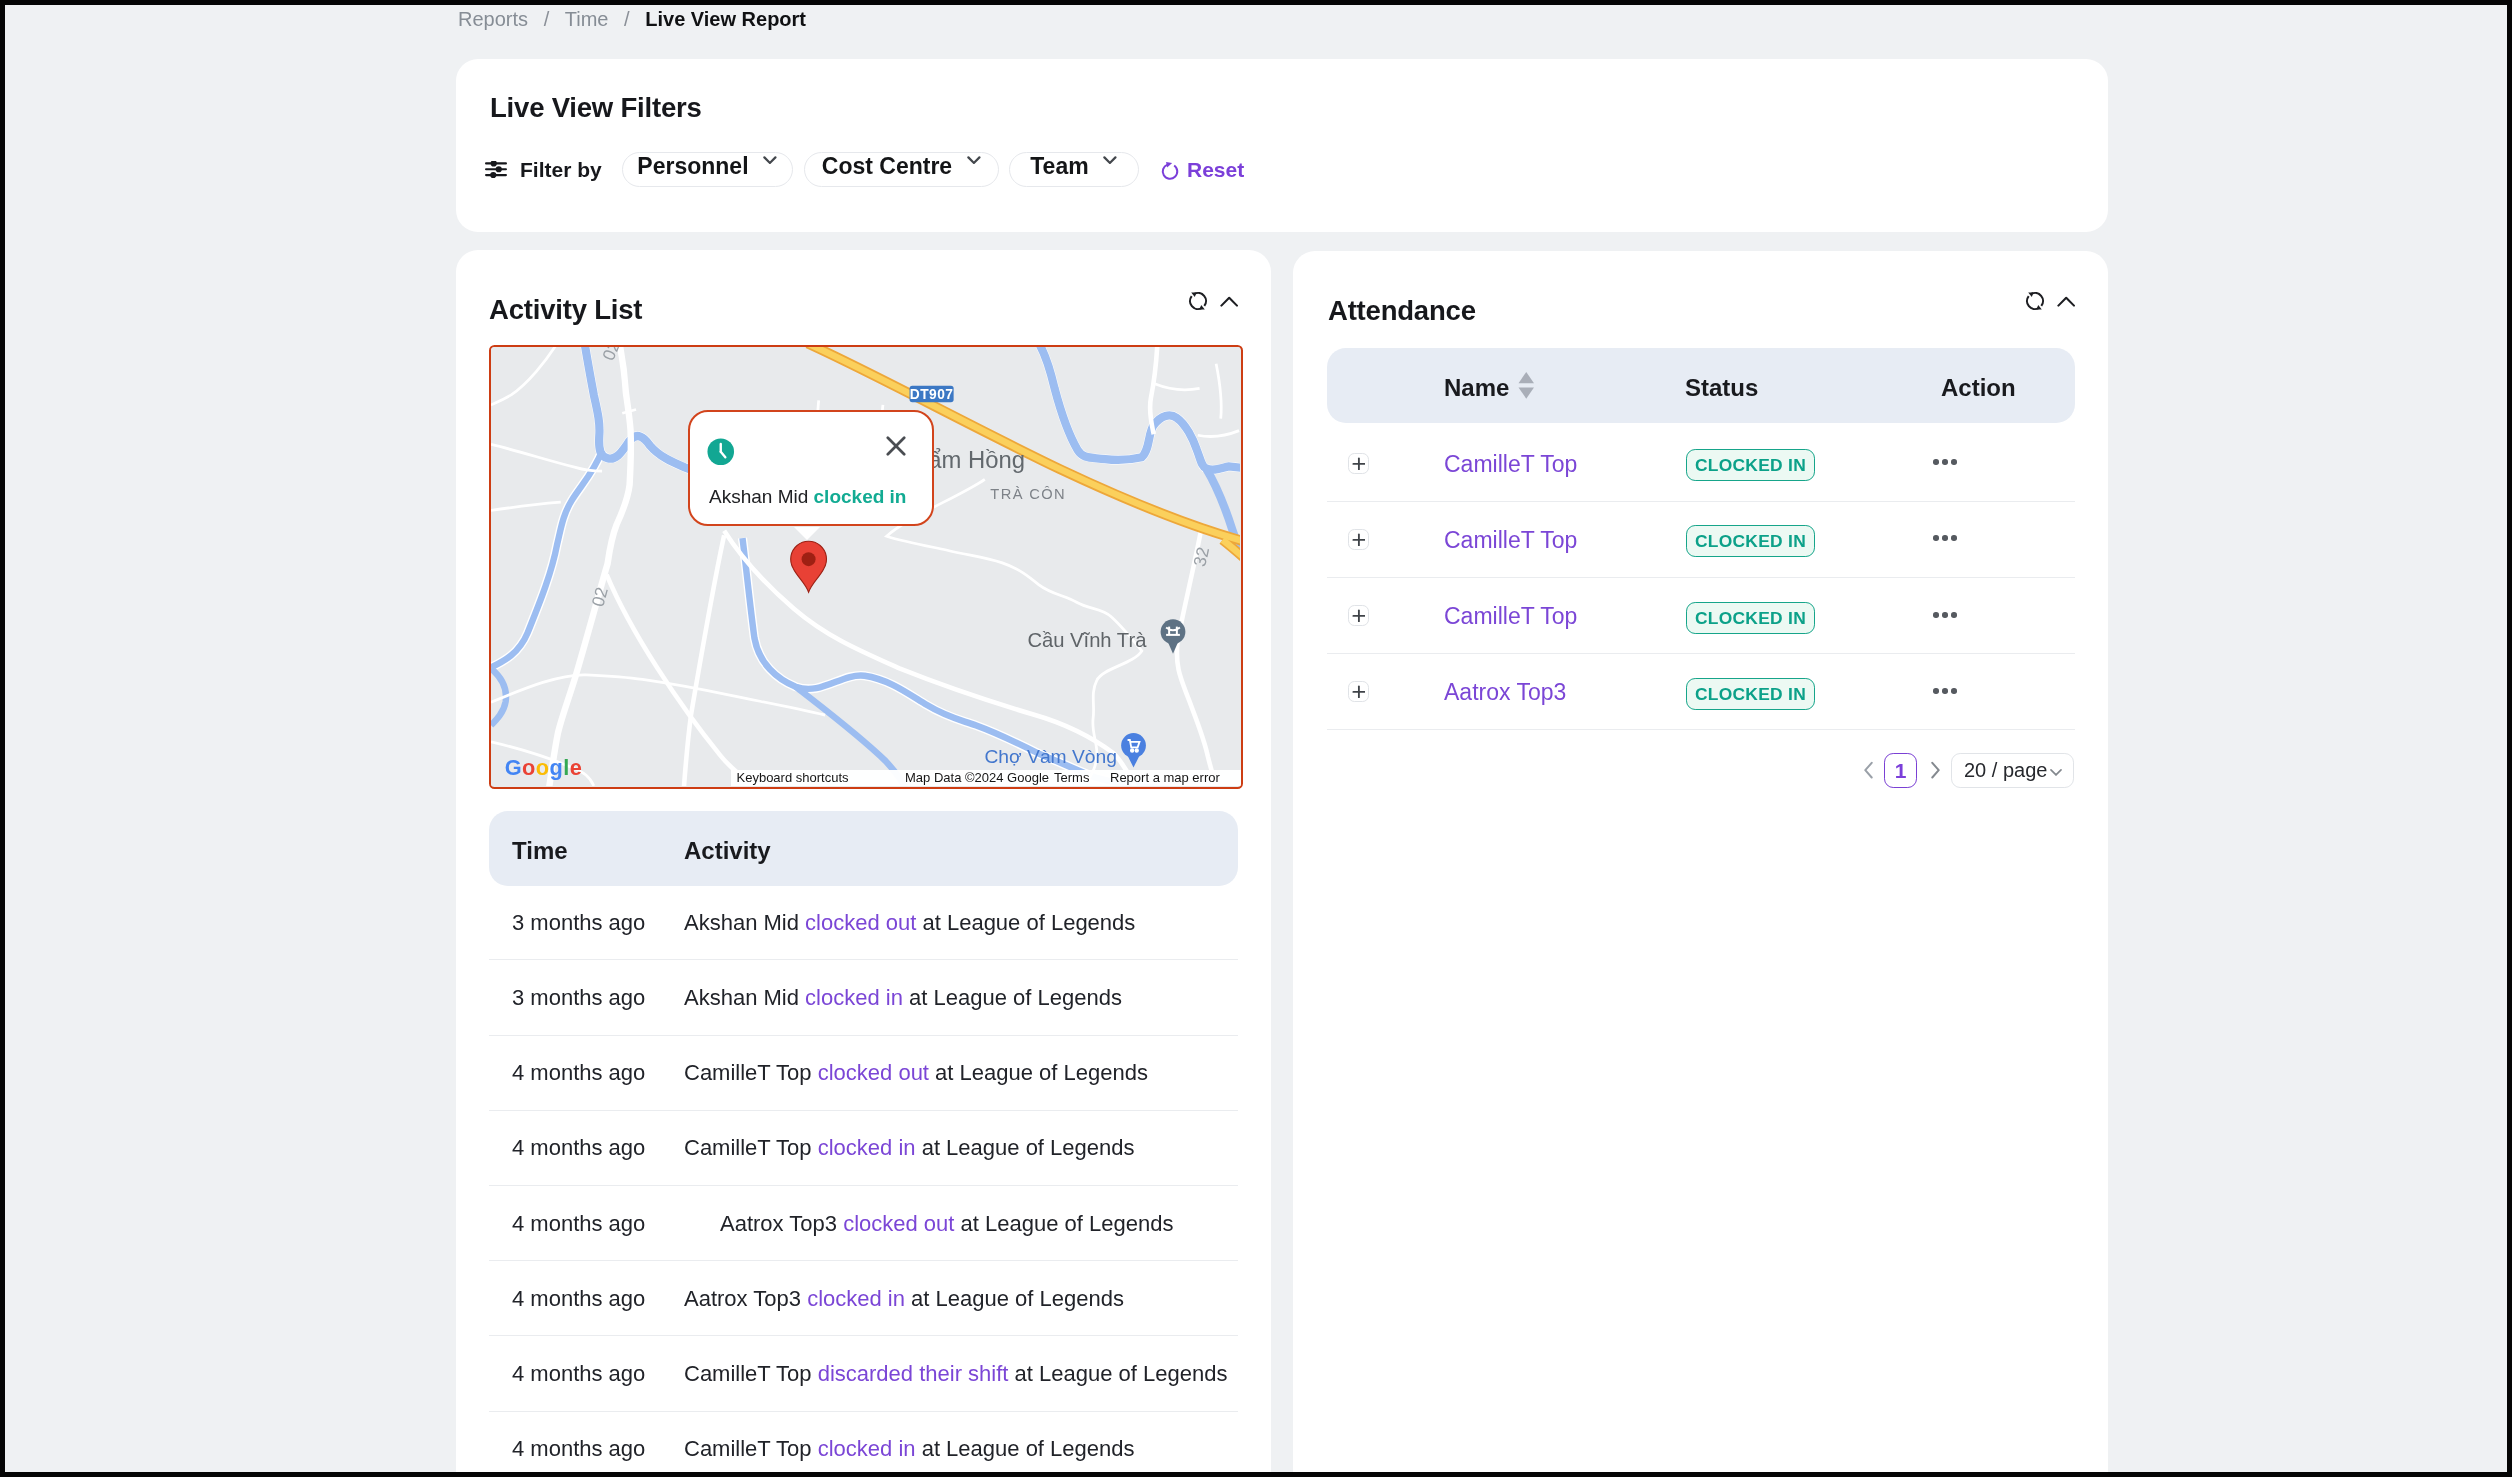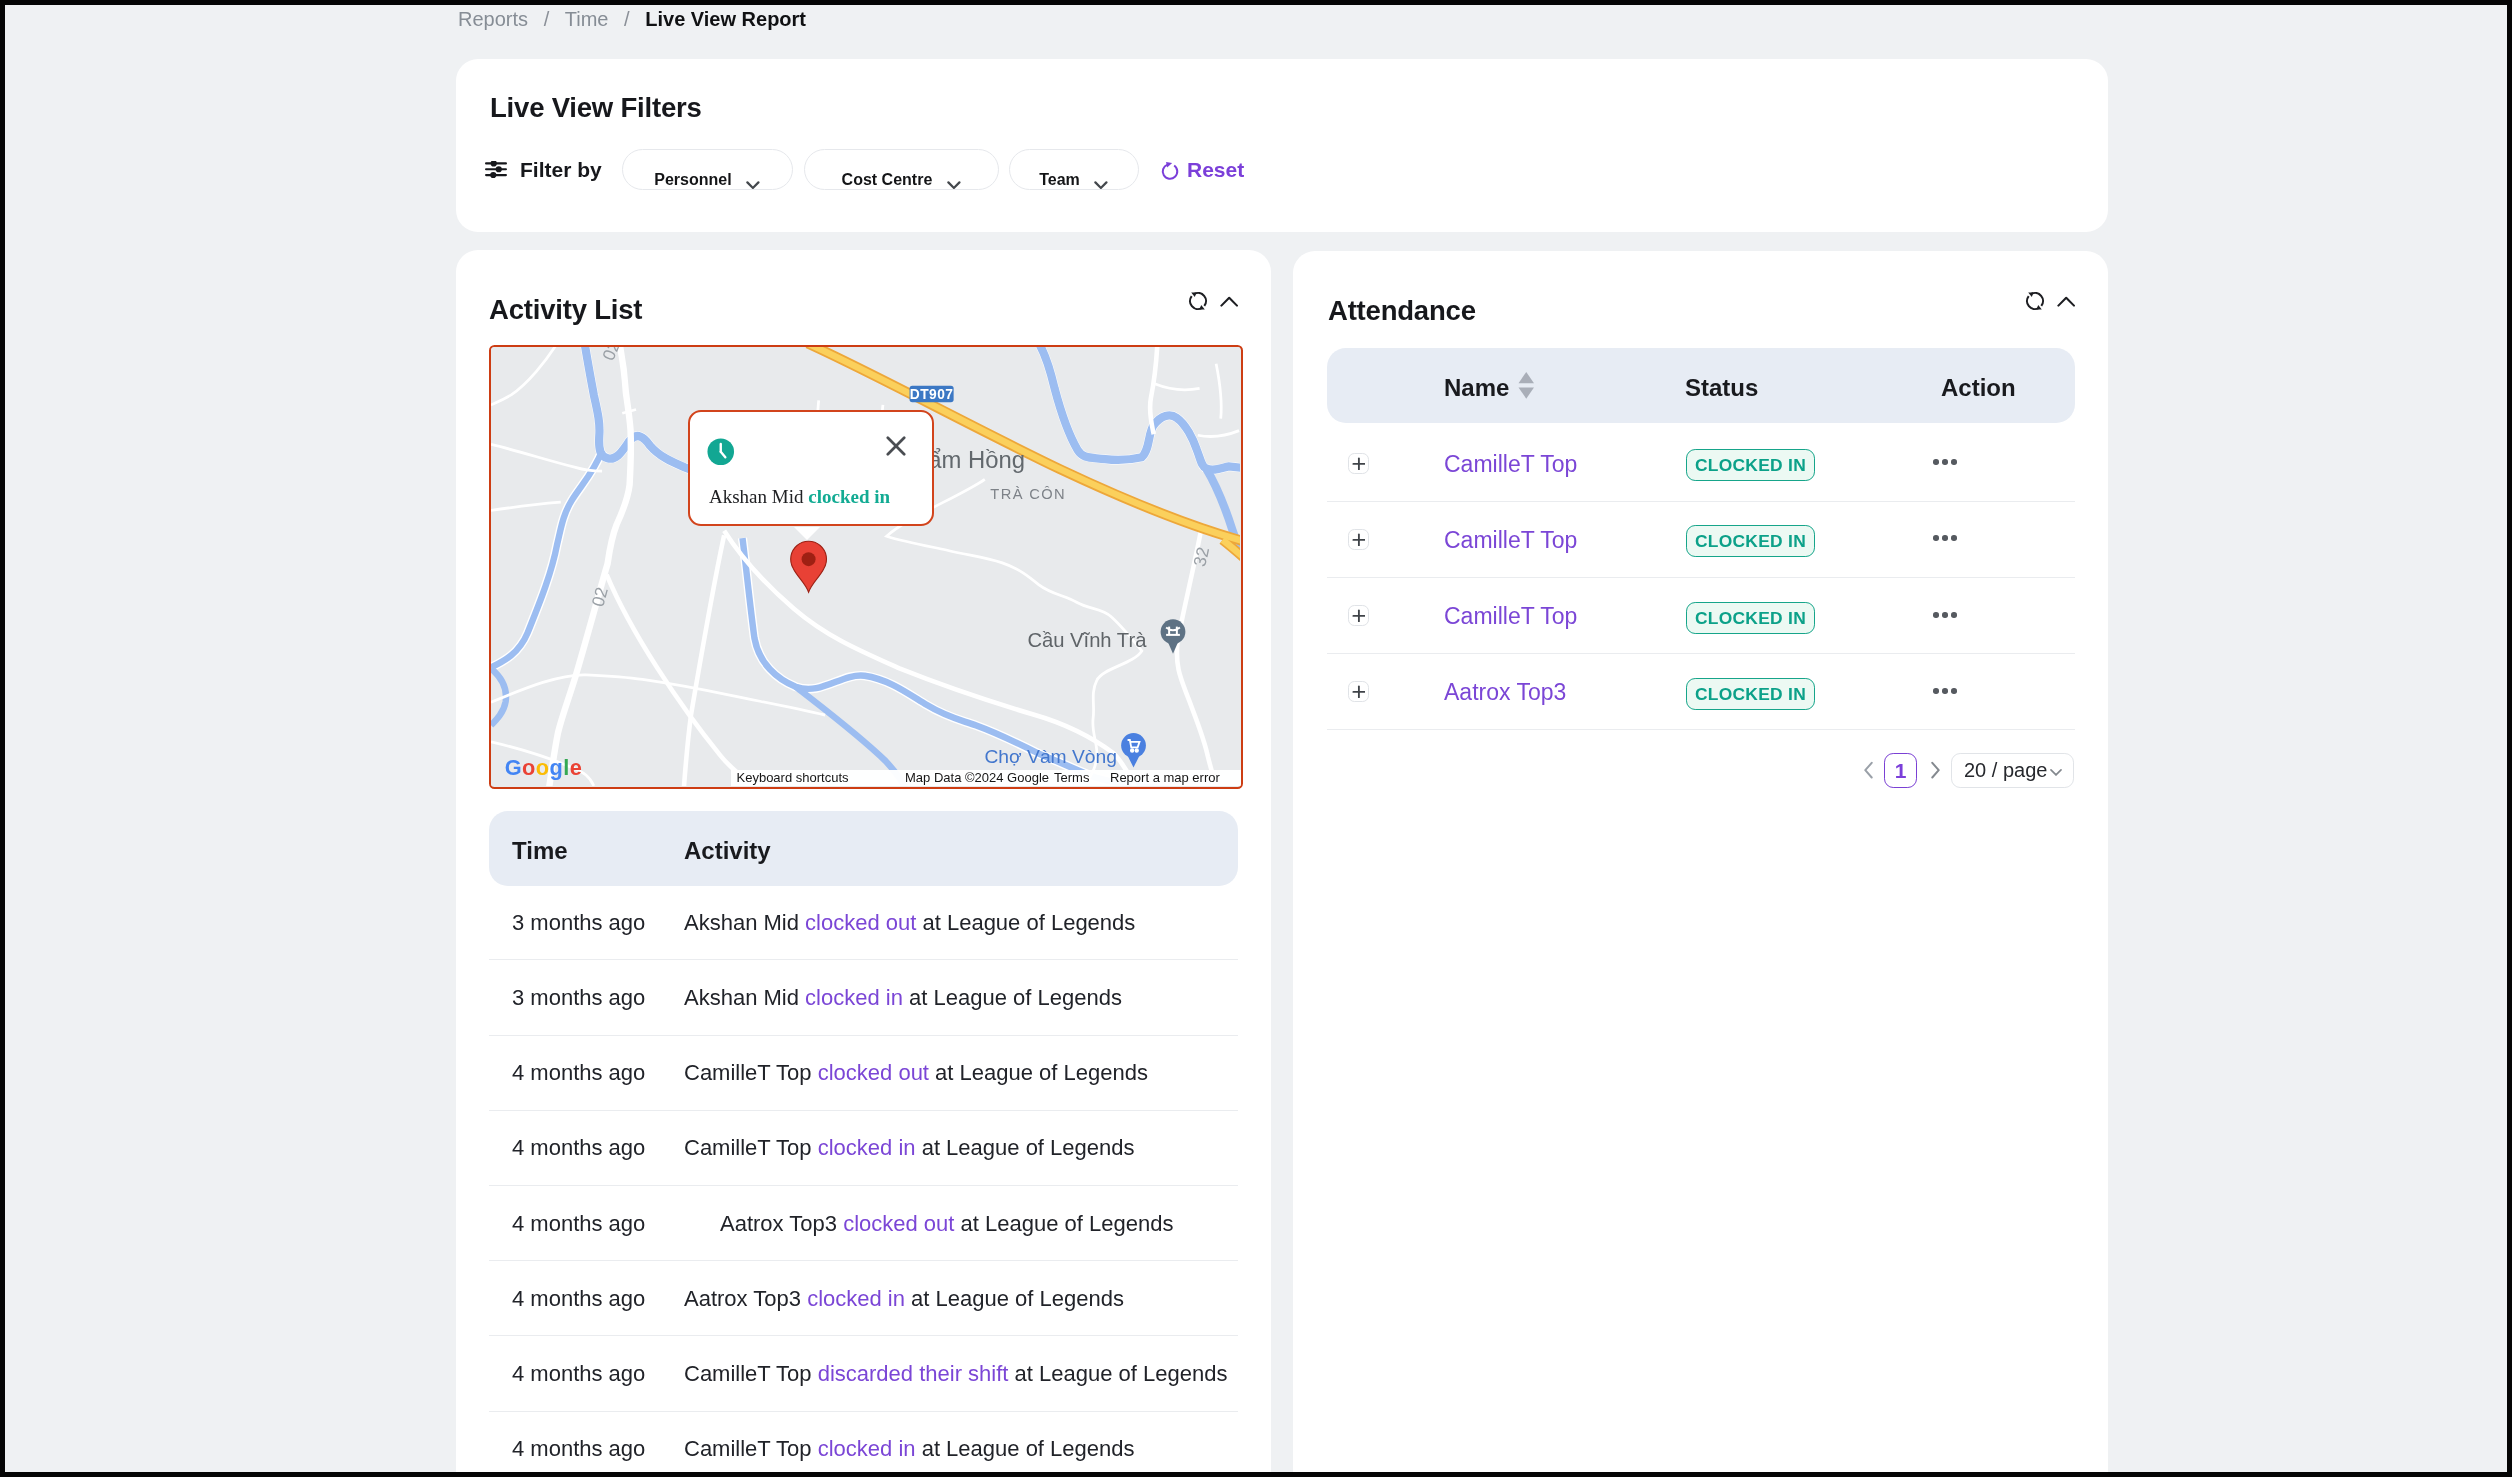--- a/index.html
+++ b/index.html
@@ -9,44 +9,44 @@
 .card { position:absolute; background:#fff; border-radius:22px; }
 .crumbs { position:absolute; left:458px; top:8.3px; font-size:20px; color:#868d95; }
 .crumbs b { color:#101113; }
 .crumbs .sep { color:#8b9098; padding:0 15.6px; }
 h2.title { font-size:27.5px; font-weight:bold; color:#17181c; letter-spacing:-0.2px; }
 
 #filters { left:456px; top:59px; width:1652px; height:173px; }
 #filters .title { position:absolute; left:34px; top:33px; }
 .frow { position:absolute; left:29px; top:90px; height:41px; display:flex; align-items:center; }
 .fby { font-size:21px; font-weight:bold; color:#17181c; margin-left:13px; }
-.pill { height:41px; border:1.8px solid #e6e8ec; border-radius:21px; background:#fff;
-  display:flex; align-items:flex-end; justify-content:center; gap:14.7px;
-  font-size:16px; font-weight:bold; color:#141517; }
+.pill { height:35px; border:1.8px solid #e6e8ec; border-radius:21px; background:#fff;
+  display:flex; align-items:flex-start; justify-content:center; gap:14.7px;
+  font-size:23px; font-weight:bold; color:#141517; }
 .pill svg { margin-top:2.8px; }
 #p1 { width:171px; margin-left:20px; }
 #p2 { width:195px; margin-left:11px; }
 #p3 { width:130px; margin-left:10px; }
 .reset { display:flex; align-items:center; margin-left:21px; gap:7.3px; color:#7b3fd9; font-size:21px; font-weight:bold; }
 
 .thead { position:absolute; background:#e7ecf4; border-radius:19px; height:75px; }
 .th { position:absolute; font-size:24px; font-weight:bold; color:#191a1e; }
 .sepline { position:absolute; height:0; border-top:1.8px solid #eaecef; }
 .cell { position:absolute; font-size:22px; color:#212329; white-space:nowrap; }
 .pur { color:#7b46d6; }
 
 #activity { left:456px; top:250px; width:815px; height:1258px; }
 #activity .title { position:absolute; left:33px; top:44px; }
 .cicons { position:absolute; display:flex; gap:11px; align-items:center; }
 #activity .cicons { right:33px; top:40px; height:22px; }
 #attendance .cicons { right:33px; top:39px; height:22px; }
 
 #map { position:absolute; left:33px; top:95px; width:754px; height:444px; border:2.8px solid #cd3d13; border-radius:5.5px; background:#e8eaec; overflow:hidden; }
 #map svg.base { position:absolute; left:0; top:0; }
-.iw { position:absolute; left:197px; top:63px; width:246px; height:116px; background:#fff; border:2.8px solid #d2441c; border-radius:13px; z-index:3;font-family:Liberation Serif, serif; }
+.iw { position:absolute; left:197px; top:63px; width:246px; height:116px; background:#fff; border:2.8px solid #d2441c; border-radius:20px; z-index:3; }
 .iwtail { position:absolute; left:303px; top:180px; width:0; height:0; border-left:13.8px solid transparent; border-right:13.8px solid transparent; border-top:13px solid #ffffff; z-index:4; }
 .iw .iwtext { position:absolute; left:19px; top:74px; font-size:19px; color:#202124; white-space:nowrap; }
 .iw .iwtext b { color:#12ab93; }
 .iw .x { position:absolute; left:196px; top:24px; }
 .attrib { position:absolute; right:0; top:423px; left:240px; height:15.6px; background:rgba(255,255,255,0.96); z-index:5; font-size:13px; color:#151515; }
 .attrib span { position:absolute; top:0px; white-space:nowrap; }
 .glogo { position:absolute; left:13px; top:406px; z-index:5; }
 
 #activity .thead { left:33px; top:561px; width:749px; }
 #atime { left:23px; }

